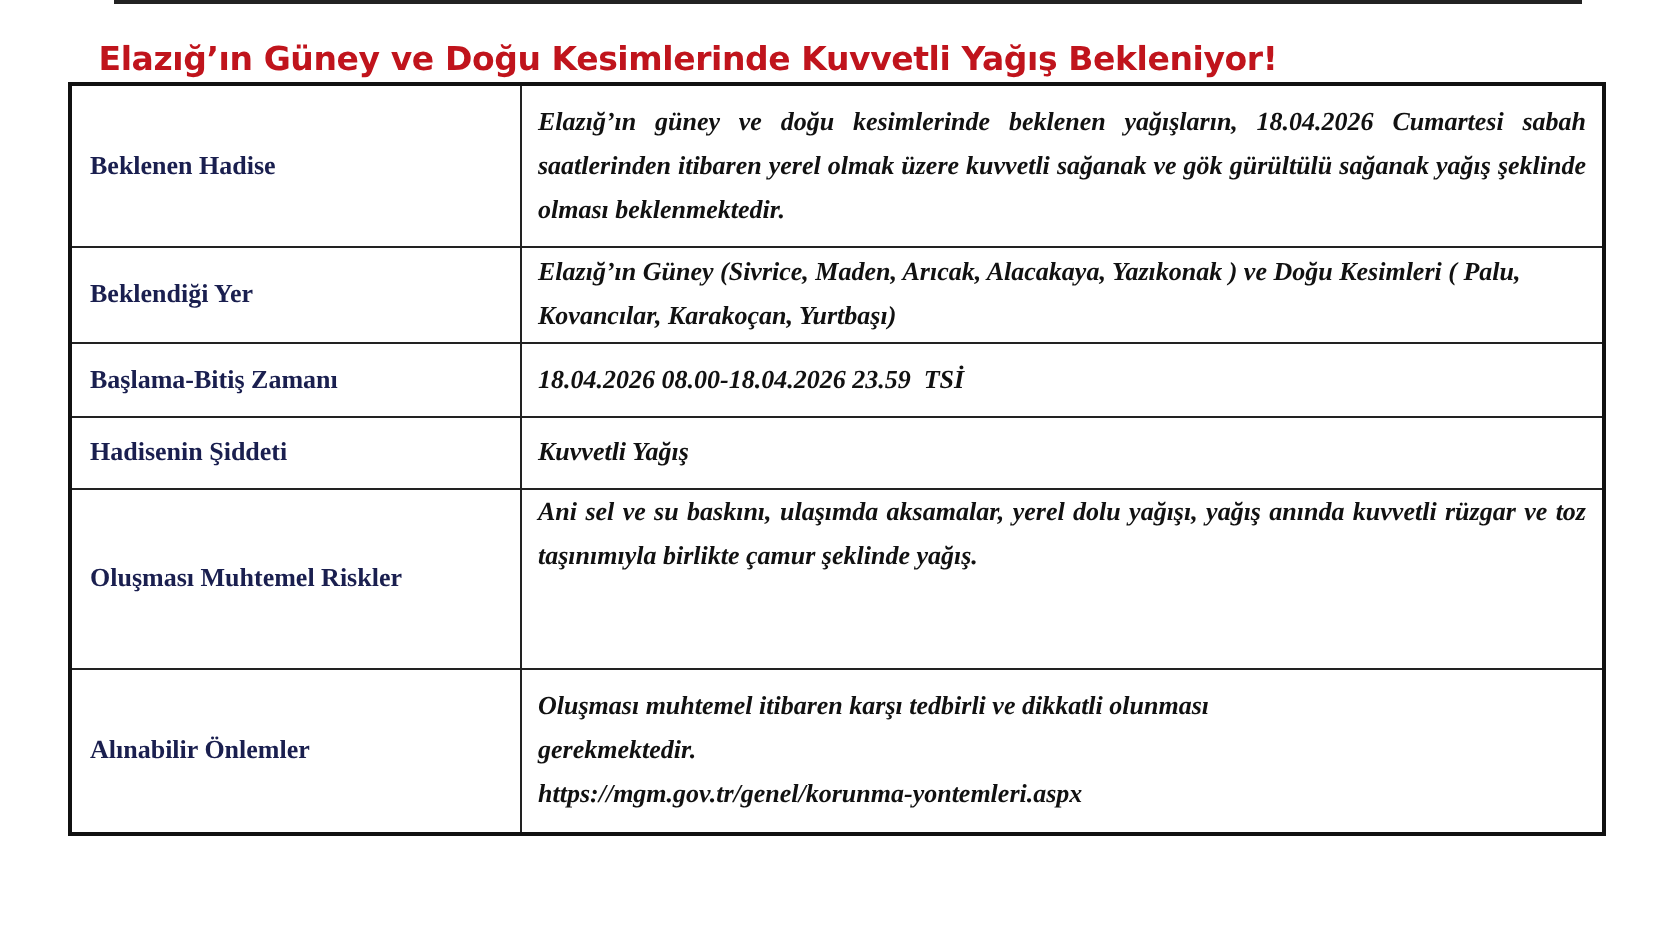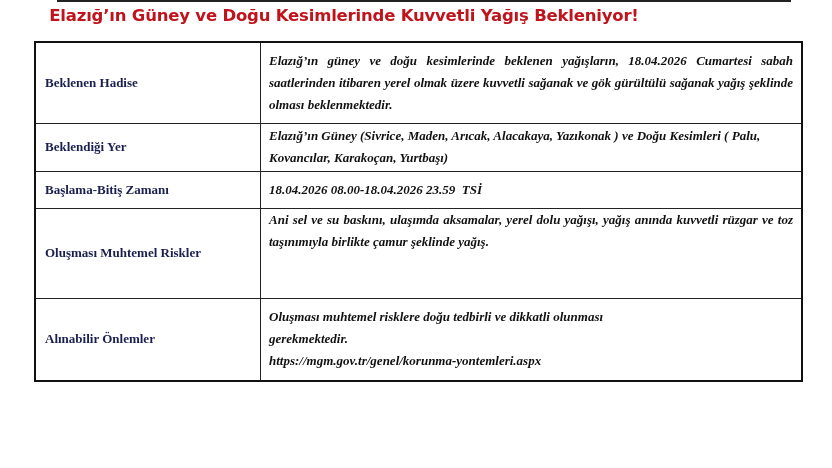--- a/index.html
+++ b/index.html
@@ -18,21 +18,21 @@
       position: absolute;
       left: 57px;
       top: 0;
       width: 734px;
       height: 2px;
       background: #222;
     }
     .title {
       position: absolute;
       left: 0;
-      top: 6px;
+      top: 20px;
       width: 688px;
       text-align: center;
       font-family: "DejaVu Sans", sans-serif;
       font-weight: bold;
       font-size: 16.5px;
       color: #c0141c;
       letter-spacing: -0.2px;
     }
     .tbl {
       position: absolute;
@@ -95,25 +95,29 @@
     <td class="val just">Elazığ’ın güney ve doğu kesimlerinde beklenen yağışların, 18.04.2026 Cumartesi sabah saatlerinden itibaren yerel olmak üzere kuvvetli sağanak ve gök gürültülü sağanak yağış şeklinde olması beklenmektedir.</td>
   </tr>
   <tr class="r2">
     <td class="lbl">Beklendiği Yer</td>
     <td class="val">Elazığ’ın Güney (Sivrice, Maden, Arıcak, Alacakaya, Yazıkonak ) ve Doğu Kesimleri ( Palu, Kovancılar, Karakoçan, Yurtbaşı)</td>
   </tr>
   <tr class="r3">
     <td class="lbl">Başlama-Bitiş Zamanı</td>
     <td class="val" style="white-space: pre;">18.04.2026 08.00-18.04.2026 23.59  TSİ</td>
   </tr>
+  <tr class="r4">
+    <td class="lbl">Hadisenin Şiddeti</td>
+    <td class="val">Kuvvetli Yağış</td>
+  </tr>
   <tr class="r5">
     <td class="lbl">Oluşması Muhtemel Riskler</td>
     <td class="val just">Ani sel ve su baskını, ulaşımda aksamalar, yerel dolu yağışı, yağış anında kuvvetli rüzgar ve toz taşınımıyla birlikte çamur şeklinde yağış.</td>
   </tr>
   <tr class="r6">
     <td class="lbl">Alınabilir Önlemler</td>
     <td class="val">
-      <div style="padding-right:150px;">Oluşması muhtemel risklere doğu tedbirli ve dikkatli olunması gerekmektedir.</div>
+      <div style="padding-right:150px;">Oluşması muhtemel itibaren karşı tedbirli ve dikkatli olunması gerekmektedir.</div>
       <div>https://mgm.gov.tr/genel/korunma-yontemleri.aspx</div>
     </td>
   </tr>
 </tbody>
   </table>
 
 </body></html>

